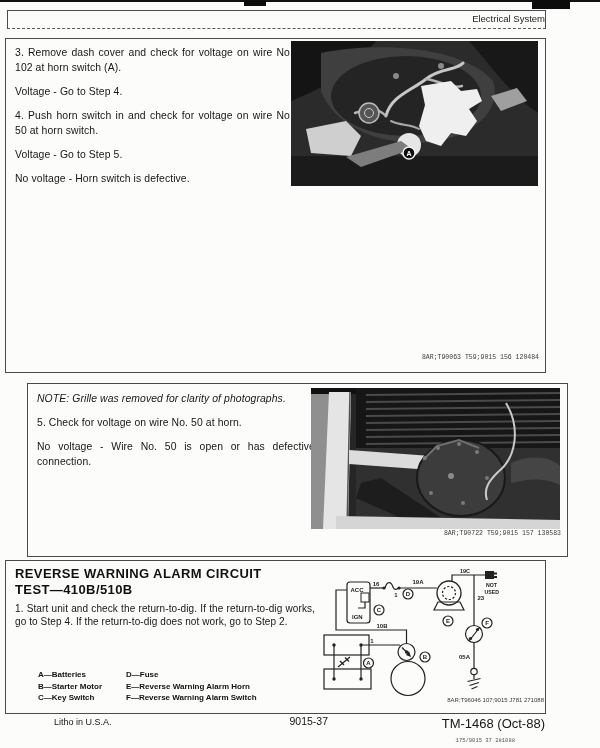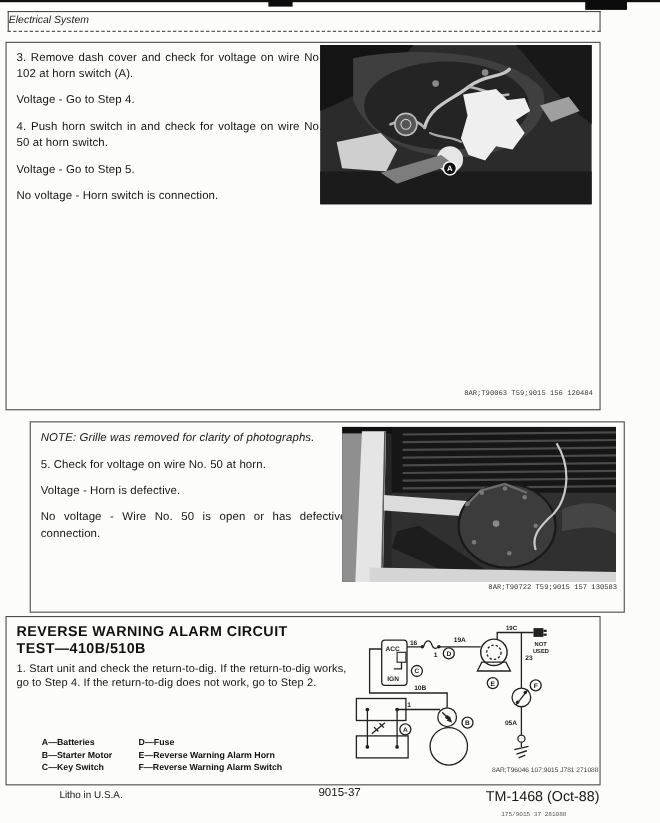--- a/index.html
+++ b/index.html
@@ -3,21 +3,21 @@
 <meta charset="utf-8">
 <style>
   html,body{margin:0;padding:0;background:#ffffff;}
   .page{position:relative;width:600px;height:748px;background:#fcfcfb;overflow:hidden;
         font-family:"Liberation Sans",sans-serif;color:#161616;}
   .topline{position:absolute;left:0;top:0;width:600px;height:2px;background:#111;}
   .toptab1{position:absolute;left:244px;top:0;width:22px;height:6px;background:#0c0c0c;}
   .toptab2{position:absolute;left:532px;top:0;width:38px;height:9px;background:#0c0c0c;}
   .headerbox{position:absolute;left:7px;top:10px;width:537px;height:17px;
              border:1px solid #4b4b4b;border-bottom:1px dashed #5a5a5a;
-             text-align:left;font-style:italic;font-size:9.5px;line-height:16px;color:#222;}
+             text-align:right;font-size:9.5px;line-height:16px;color:#222;}
   .box{position:absolute;left:5px;width:539px;border:1px solid #4b4b4b;background:transparent;}
   .box1{top:38px;height:333px;}
   .box2{top:383px;height:172px;margin-left:22px;}
   .box3{top:560px;height:152px;}
   .textcol{position:absolute;left:9px;top:6px;width:278px;}
   .textcol p{margin:0 0 9px 0;font-size:10.4px;line-height:15px;text-align:justify;letter-spacing:.1px;}
   .note{font-style:italic;}
   .photo{position:absolute;display:block;}
   .photo1{left:285px;top:2px;width:247px;height:145px;}
   .photo2{left:283px;top:4px;width:249px;height:141px;}
@@ -50,21 +50,21 @@
   <div class="headerbox">
     <span>Electrical System</span>
   </div>
 
   <section class="box box1">
     <div class="textcol">
       <p>3. Remove dash cover and check for voltage on wire No. 102 at horn switch (A).</p>
       <p>Voltage - Go to Step 4.</p>
       <p>4. Push horn switch in and check for voltage on wire No. 50 at horn switch.</p>
       <p>Voltage - Go to Step 5.</p>
-      <p>No voltage - Horn switch is connection.</p>
+      <p>No voltage - Horn switch is defective.</p>
     </div>
 
     <svg class="photo photo1" viewBox="0 0 247 145">
       <rect x="0" y="0" width="247" height="145" fill="#2b2b2b"></rect>
       <path d="M0,0 H85 C62,28 40,44 0,60 Z" fill="#141414"></path>
       <path d="M178,0 H247 V72 C218,52 198,22 178,0 Z" fill="#181818"></path>
       <path d="M30,12 C90,0 172,6 202,40 C212,70 180,96 140,101 C90,106 44,86 30,50 Z" fill="#3f3f3f"></path>
       <ellipse cx="115" cy="55" rx="75" ry="40" fill="#242424"></ellipse>
       <path d="M95,75 C100,55 120,50 135,38 C150,26 165,30 172,22" fill="none" stroke="#c7c7c7" stroke-width="3" stroke-linecap="round"></path>
       <path d="M135,38 C150,40 160,48 171,45" fill="none" stroke="#b5b5b5" stroke-width="2.4" stroke-linecap="round"></path>
@@ -83,21 +83,20 @@
       <circle cx="118" cy="112" r="6" fill="#0d0d0d" stroke="#f5f5f5" stroke-width="1.4"></circle>
       <text x="118" y="114.6" font-size="7" font-weight="bold" fill="#ffffff" text-anchor="middle">A</text>
     </svg>
     <div class="caption cap1">8AR;T90063 T59;9015 156 120484</div>
   </section>
 
   <section class="box box2">
     <div class="textcol" style="top:7px;">
       <p class="note">NOTE: Grille was removed for clarity of photographs.</p>
       <p>5. Check for voltage on wire No. 50 at horn.</p>
-      <p>Voltage - Horn is defective.</p>
       <p>No voltage - Wire No. 50 is open or has defective connection.</p>
     </div>
 
     <svg class="photo photo2" viewBox="0 0 249 141">
       <rect x="0" y="0" width="249" height="141" fill="#262626"></rect>
       <rect x="0" y="0" width="18" height="141" fill="#8f8f8f"></rect>
       <rect x="0" y="0" width="46" height="6" fill="#101010"></rect>
       <rect x="45" y="0" width="204" height="60" fill="#161616"></rect>
       <g stroke="#4a4a4a" stroke-width="2">
         <line x1="55" y1="7" x2="249" y2="5"></line>

